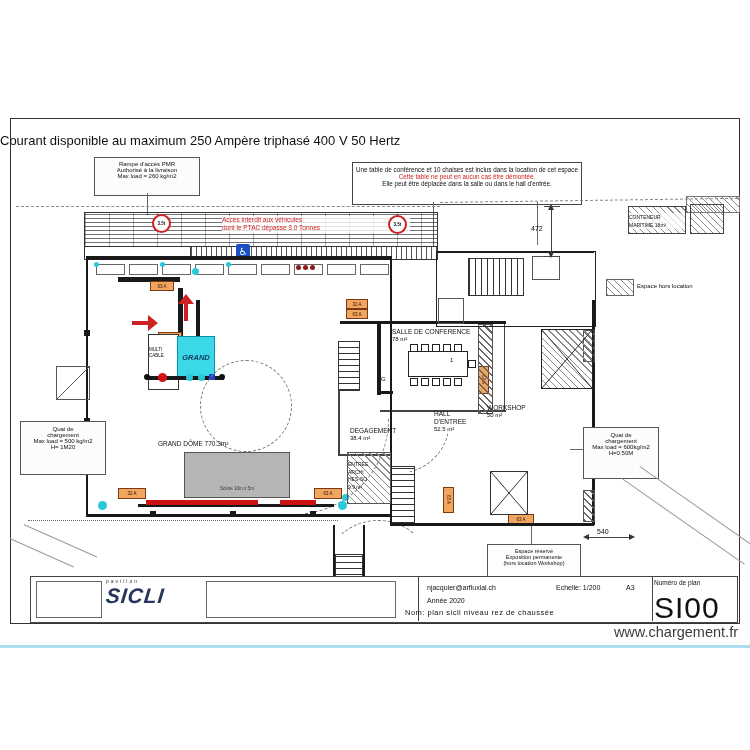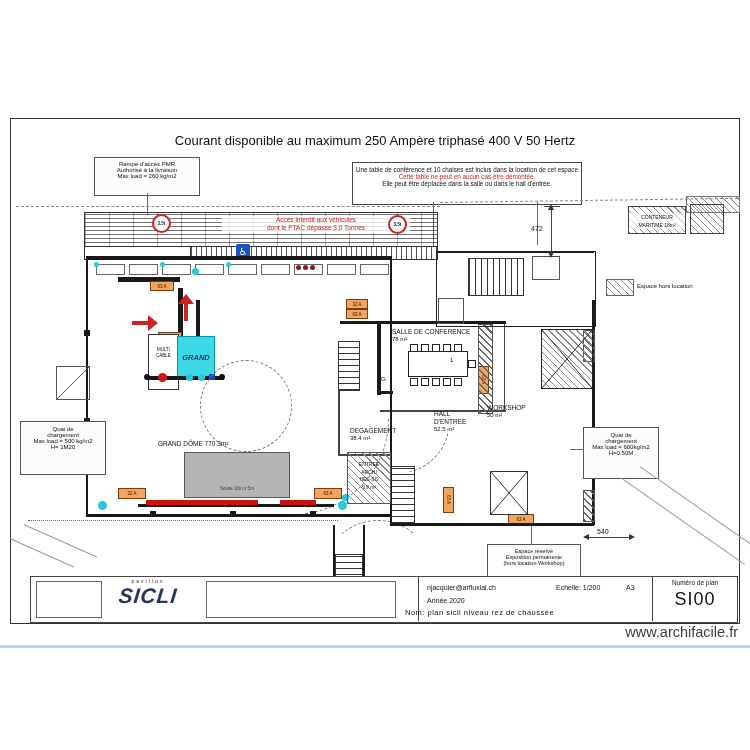--- a/index.html
+++ b/index.html
@@ -1,20 +1,20 @@
 <!DOCTYPE html>
 <html><head>
 <meta charset="utf-8">
 <style>
   html,body{margin:0;padding:0;background:#fff;}
   #canvas{position:relative;width:750px;height:750px;background:#fff;overflow:hidden;
           font-family:"Liberation Sans","DejaVu Sans",sans-serif;color:#111;}
   .abs{position:absolute;}
   .lbl{position:absolute;color:#111;line-height:1.3;white-space:nowrap;}
-  .ctr{text-align:center;}
+  .ctr{text-align:left;}
   .box{position:absolute;background:#fcfcfc;border:1px solid #555;text-align:center;}
   .wall{position:absolute;background:#191919;}
   .thin{position:absolute;background:#444;}
   .frame{position:absolute;border:1px solid #333;}
   .hatch{background:repeating-linear-gradient(45deg,#8a8a8a 0 1px,rgba(0,0,0,0) 1px 5px);}
   .hatchd{background:repeating-linear-gradient(45deg,#666 0 1.5px,rgba(0,0,0,0) 1.5px 5px);}
   .striptex{background:
      repeating-linear-gradient(0deg,rgba(0,0,0,.55) 0 1px,rgba(0,0,0,0) 1px 4px),
      repeating-linear-gradient(90deg,rgba(0,0,0,.30) 0 1px,rgba(0,0,0,0) 1px 24px);}
   .vtex{background:repeating-linear-gradient(90deg,#555 0 1px,rgba(0,0,0,0) 1px 5px);}
@@ -297,18 +297,18 @@
   </div>
   <div class="frame" style="left:206px;top:581px;width:188px;height:35px;border-color:#666;"></div>
   <div class="thin" style="left:418px;top:576px;width:1px;height:45px;"></div>
   <div class="lbl" style="left:427px;top:583px;font-size:7px;">njacquier@arfluxial.ch</div>
   <div class="lbl" style="left:556px;top:583px;font-size:7px;">Echelle: 1/200</div>
   <div class="lbl" style="left:626px;top:583px;font-size:7px;">A3</div>
   <div class="lbl" style="left:427px;top:596px;font-size:7px;">Année 2020</div>
   <div class="lbl" style="left:405px;top:608px;font-size:7.5px;letter-spacing:.5px;">Nom: plan sicli niveau rez de chaussée</div>
   <div class="thin" style="left:652px;top:576px;width:1px;height:45px;"></div>
   <div class="lbl ctr" style="left:654px;top:579px;width:82px;font-size:6.5px;">Numéro de plan</div>
-  <div class="lbl ctr" style="left:654px;top:588px;width:82px;font-size:18px;font-weight:400;letter-spacing:1px;">SI00</div>
-
-  <div class="lbl" style="right:12px;top:623px;font-size:14.5px;color:#3c3c3c;">www.archifacile.fr</div>
+  <div class="lbl ctr" style="left:654px;top:588px;width:82px;font-size:30px;font-weight:400;letter-spacing:1px;">SI00</div>
+
+  <div class="lbl" style="right:12px;top:623px;font-size:14.5px;color:#3c3c3c;">www.chargement.fr</div>
   <div class="abs" style="left:0;top:645px;width:750px;height:3px;background:#aadcf0;"></div>
 
 </div>
 
 </body></html>

